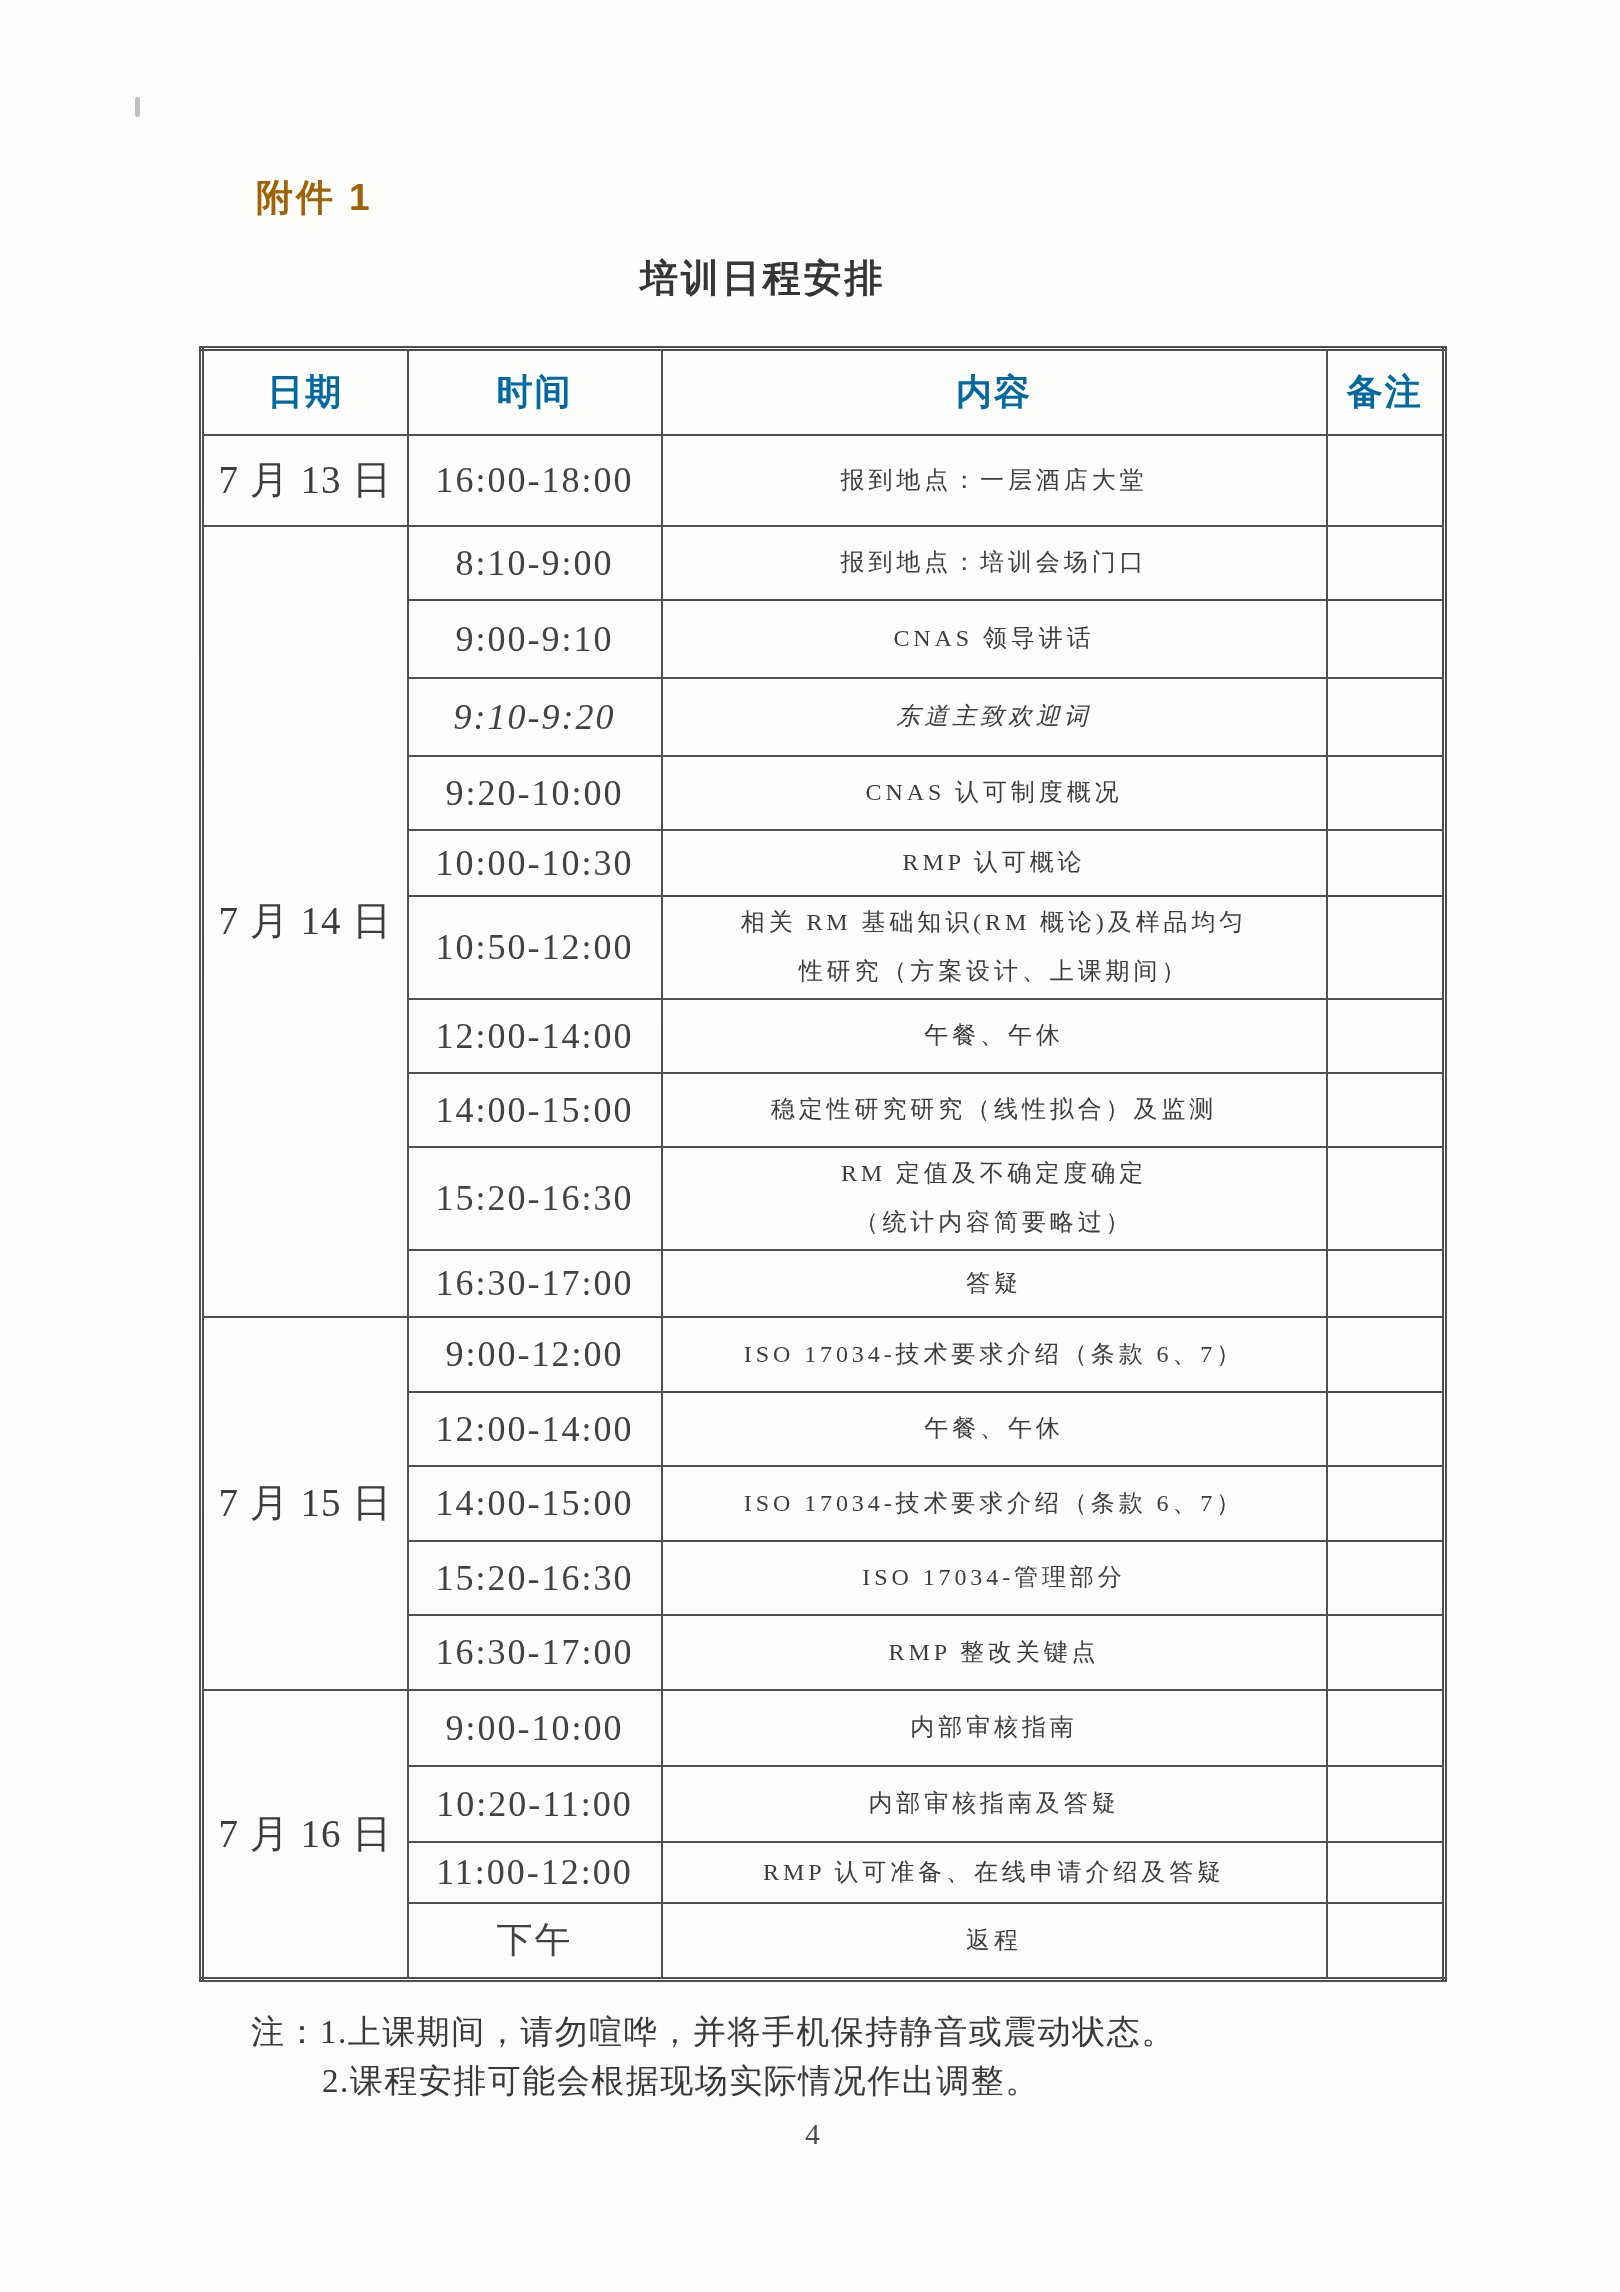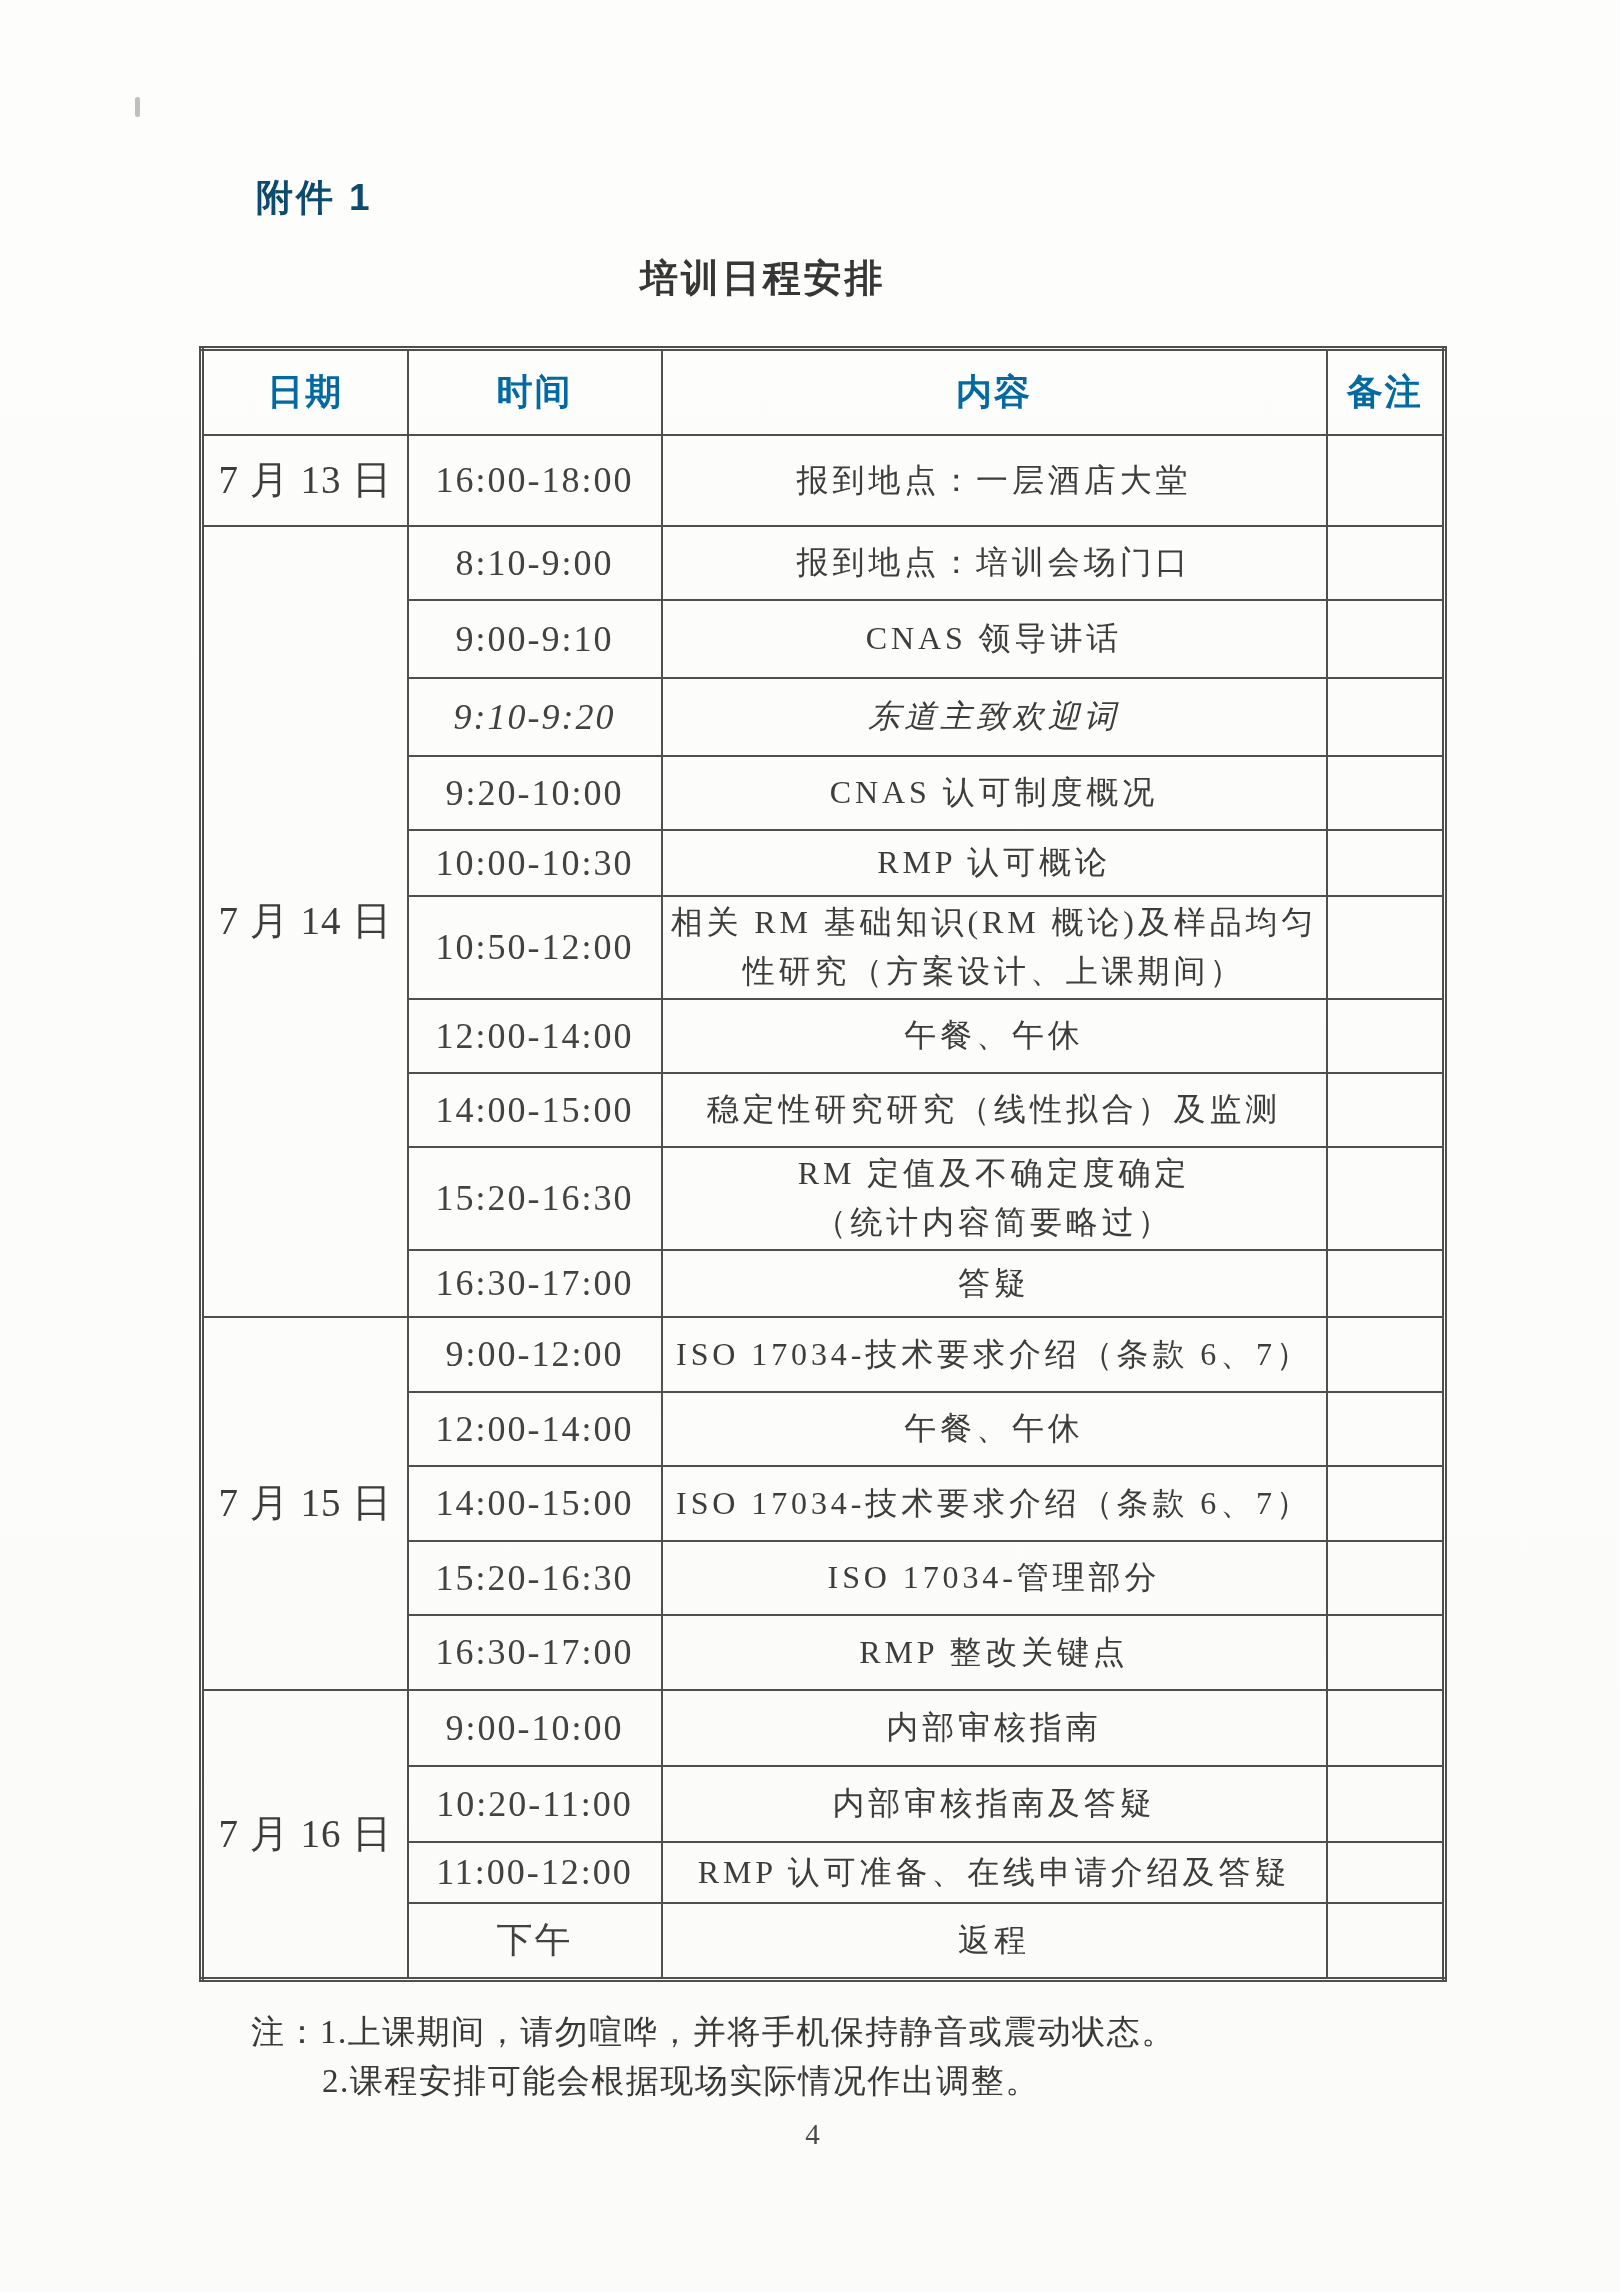--- a/index.html
+++ b/index.html
@@ -12,21 +12,21 @@
     overflow:hidden;
   }
   .page{position:absolute;inset:0;background:linear-gradient(180deg,#fdfdfc 0%,#fcfcfa 60%,#fbfbf9 100%);}
   .scan-artifact{
     position:absolute;left:135px;top:97px;width:4.9px;height:19.6px;
     background:#8d8d8d;opacity:.55;border-radius:2px;
   }
   .attachment-label{
     position:absolute;left:256px;top:173px;
     font-family:"Liberation Sans","DejaVu Sans",sans-serif;
-    font-weight:600;font-size:37px;letter-spacing:2.9px;color:#0c4a6e;
+    font-weight:600;font-size:37px;letter-spacing:2.9px;color:#a16207;
     white-space:nowrap;
   }
   .doc-title{
     position:absolute;left:640px;top:253px;
     font-family:"Liberation Sans","DejaVu Sans",sans-serif;
     font-weight:700;font-size:38px;letter-spacing:2.9px;color:#363636;
     white-space:nowrap;
   }
   table.schedule{
     position:absolute;left:199px;top:346px;
@@ -44,21 +44,21 @@
     font-family:"Liberation Sans","DejaVu Sans",sans-serif;
     font-weight:700;font-size:36px;letter-spacing:2px;color:#0369a1;
   }
   td.date-cell{
     font-size:39px;letter-spacing:1px;color:#3d3d3d;white-space:nowrap;
   }
   td.time-cell{
     font-size:36px;letter-spacing:2px;color:#424242;white-space:nowrap;
   }
   td.content-cell{
-    font-size:32px;letter-spacing:3.9px;color:#3d3d3d;
+    font-size:24px;letter-spacing:3.9px;color:#3d3d3d;
     line-height:49px;
   }
   td.content-cell .content-line{white-space:nowrap;}
   td.remark-cell{font-size:33px;}
   .notes{position:absolute;left:0;top:0;width:100%;}
   .note-line{
     position:absolute;
     font-size:33px;letter-spacing:1.5px;color:#3a3a3a;white-space:nowrap;
   }
   .note-line.l1{left:251px;top:2010px;}

